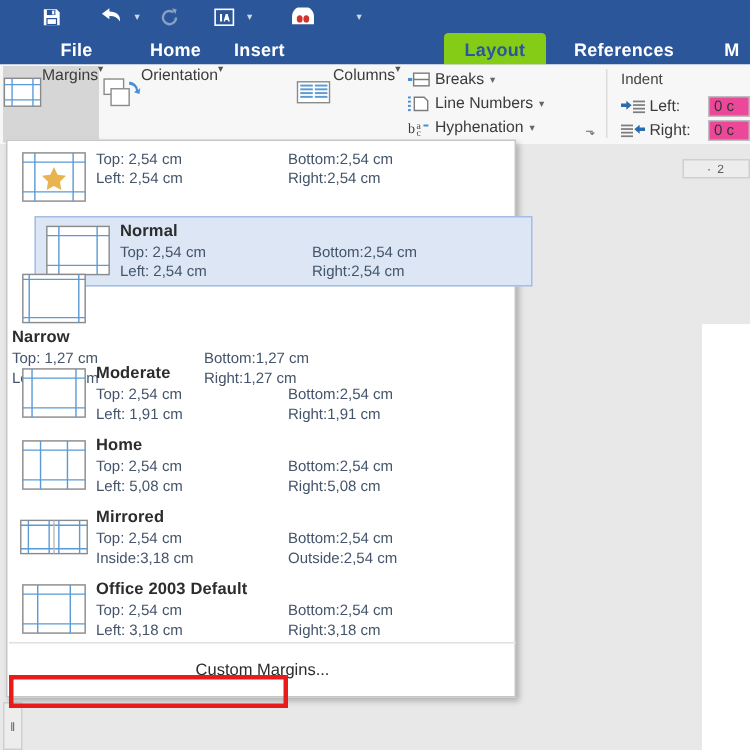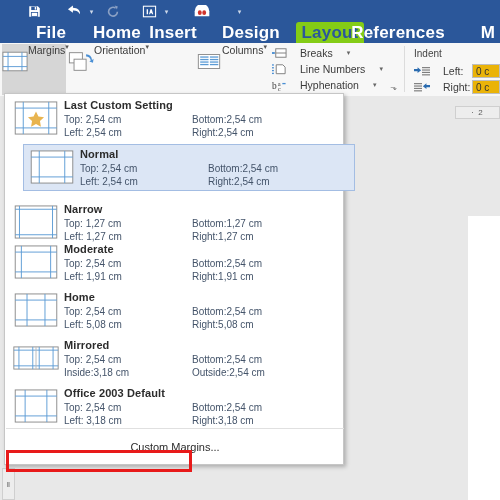--- a/index.html
+++ b/index.html
@@ -28,21 +28,21 @@
   .svg-w{display:block;}
 
   
   .tab-strip{
     position:absolute;left:0;top:22px;width:500px;height:21px;
     background:#2b579a;
   }
   .tab{
     position:absolute;top:0;height:21px;
     display:flex;align-items:center;justify-content:center;
-    color:#ffffff;font-size:17px;font-weight:bold;letter-spacing:.2px;
+    color:#ffffff;font-size:12px;font-weight:bold;letter-spacing:.2px;
     white-space:nowrap;
   }
   .tab.active{
     background:#84cc16;color:#2b579a;
     border-top-left-radius:3px;border-top-right-radius:3px;
   }
 
   
   .ribbon{
     position:absolute;left:0;top:43px;width:500px;height:53px;
@@ -56,30 +56,30 @@
     display:flex;align-items:flex-start;
   }
   .big-btn.pressed{background:#d6d6d6;}
   .big-btn .bi{height:26px;display:flex;align-items:flex-end;justify-content:center;padding-top:2px;}
   .big-btn .bl{
     font-size:10.5px;color:#3b3b3b;line-height:11px;margin-top:1px;white-space:nowrap;
   }
   .big-btn .bc{font-size:7px;color:#555;line-height:6px;margin-top:0px;}
 
   .sm-row{
-    position:absolute;display:flex;align-items:center;gap:13px;
+    position:absolute;display:flex;align-items:center;gap:3px;
     font-size:10.5px;color:#3b3b3b;white-space:nowrap;
   }
   .sm-row .sc{font-size:7px;color:#666;margin-left:1px;}
 
   .grp-label{
     position:absolute;font-size:10px;color:#444;white-space:nowrap;
   }
   .spin-box{
-    position:absolute;height:14px;background:#eab308;border:1px solid #bdbdbd;
+    position:absolute;height:14px;background:#ec4899;border:1px solid #bdbdbd;
     font-size:10px;color:#333;display:flex;align-items:center;padding-left:3px;
     box-sizing:border-box;
   }
   .dlg-launcher{
     position:absolute;width:11px;height:11px;font-size:8px;color:#6b6b6b;
     display:flex;align-items:center;justify-content:center;
   }
 
   
   .canvas{
@@ -191,23 +191,22 @@
       </svg>
     </div>
 
     <div class="qat-caret" style="left:236px;">▾</div>
   </div>
 
   <div class="tab-strip">
     <div class="tab" style="left:28px;width:46px;">File</div>
     <div class="tab" style="left:88px;width:58px;">Home</div>
     <div class="tab" style="left:146px;width:54px;">Insert</div>
-    <div class="tab" style="left:222px;width:58px;">Design</div>
     <div class="tab active" style="left:296px;width:68px;">Layout</div>
-    <div class="tab" style="left:356px;width:84px;">References</div>
+    <div class="tab" style="left:374px;width:84px;">References</div>
     <div class="tab" style="left:478px;width:20px;">M</div>
   </div>
 
   <div class="ribbon">
 
     <div class="big-btn pressed" style="left:2px;">
       <div class="bi">
         <svg class="svg-w" width="26" height="21" viewBox="0 0 28 22">
           <rect x="1" y="1" width="26" height="20" fill="#fff" stroke="#8a8a8a" stroke-width="1"></rect>
           <path stroke="#5b9bd5" stroke-width="1" d="M6.5 1v20M21.5 1v20M1 5.5h26M1 16.5h26"></path>
@@ -330,21 +329,20 @@
 
     <div class="m-item" style="top:2px;">
       <div class="m-thumb">
         <svg class="svg-w" width="44" height="34" viewBox="0 0 46 36">
           <rect x="1" y="1" width="44" height="34" fill="#fff" stroke="#8a8a8a"></rect>
           <path stroke="#5b9bd5" d="M9.5 1v34M36.5 1v34M1 7.5h44M1 28.5h44"></path>
           <path fill="#e8b44f" d="M23 11l2.6 5.4 5.9.8-4.3 4.1 1 5.9-5.2-2.8-5.2 2.8 1-5.9-4.3-4.1 5.9-.8z"></path>
         </svg>
       </div>
       <div class="m-text">
-        <div class="m-title">Last Custom Setting</div>
         <div class="m-vals">
           <div class="m-val v-tl">Top:  2,54 cm</div>
           <div class="m-val v-bl">Left:  2,54 cm</div>
           <div class="m-val v-tr">Bottom:2,54 cm</div>
           <div class="m-val v-br">Right:2,54 cm</div>
         </div>
       </div>
     </div>
 
     <div class="m-item selected" style="top:50px;margin-left:15px;">
@@ -358,21 +356,21 @@
         <div class="m-title">Normal</div>
         <div class="m-vals">
           <div class="m-val v-tl">Top:  2,54 cm</div>
           <div class="m-val v-bl">Left:  2,54 cm</div>
           <div class="m-val v-tr">Bottom:2,54 cm</div>
           <div class="m-val v-br">Right:2,54 cm</div>
         </div>
       </div>
     </div>
 
-    <div class="m-item" style="top:106px;">
+    <div class="m-item" style="top:88px;flex-direction:column;">
       <div class="m-thumb">
         <svg class="svg-w" width="44" height="34" viewBox="0 0 46 36">
           <rect x="1" y="1" width="44" height="34" fill="#fff" stroke="#8a8a8a"></rect>
           <path stroke="#5b9bd5" d="M5.5 1v34M40.5 1v34M1 4.5h44M1 31.5h44"></path>
         </svg>
       </div>
       <div class="m-text">
         <div class="m-title">Narrow</div>
         <div class="m-vals">
           <div class="m-val v-tl">Top:  1,27 cm</div>

